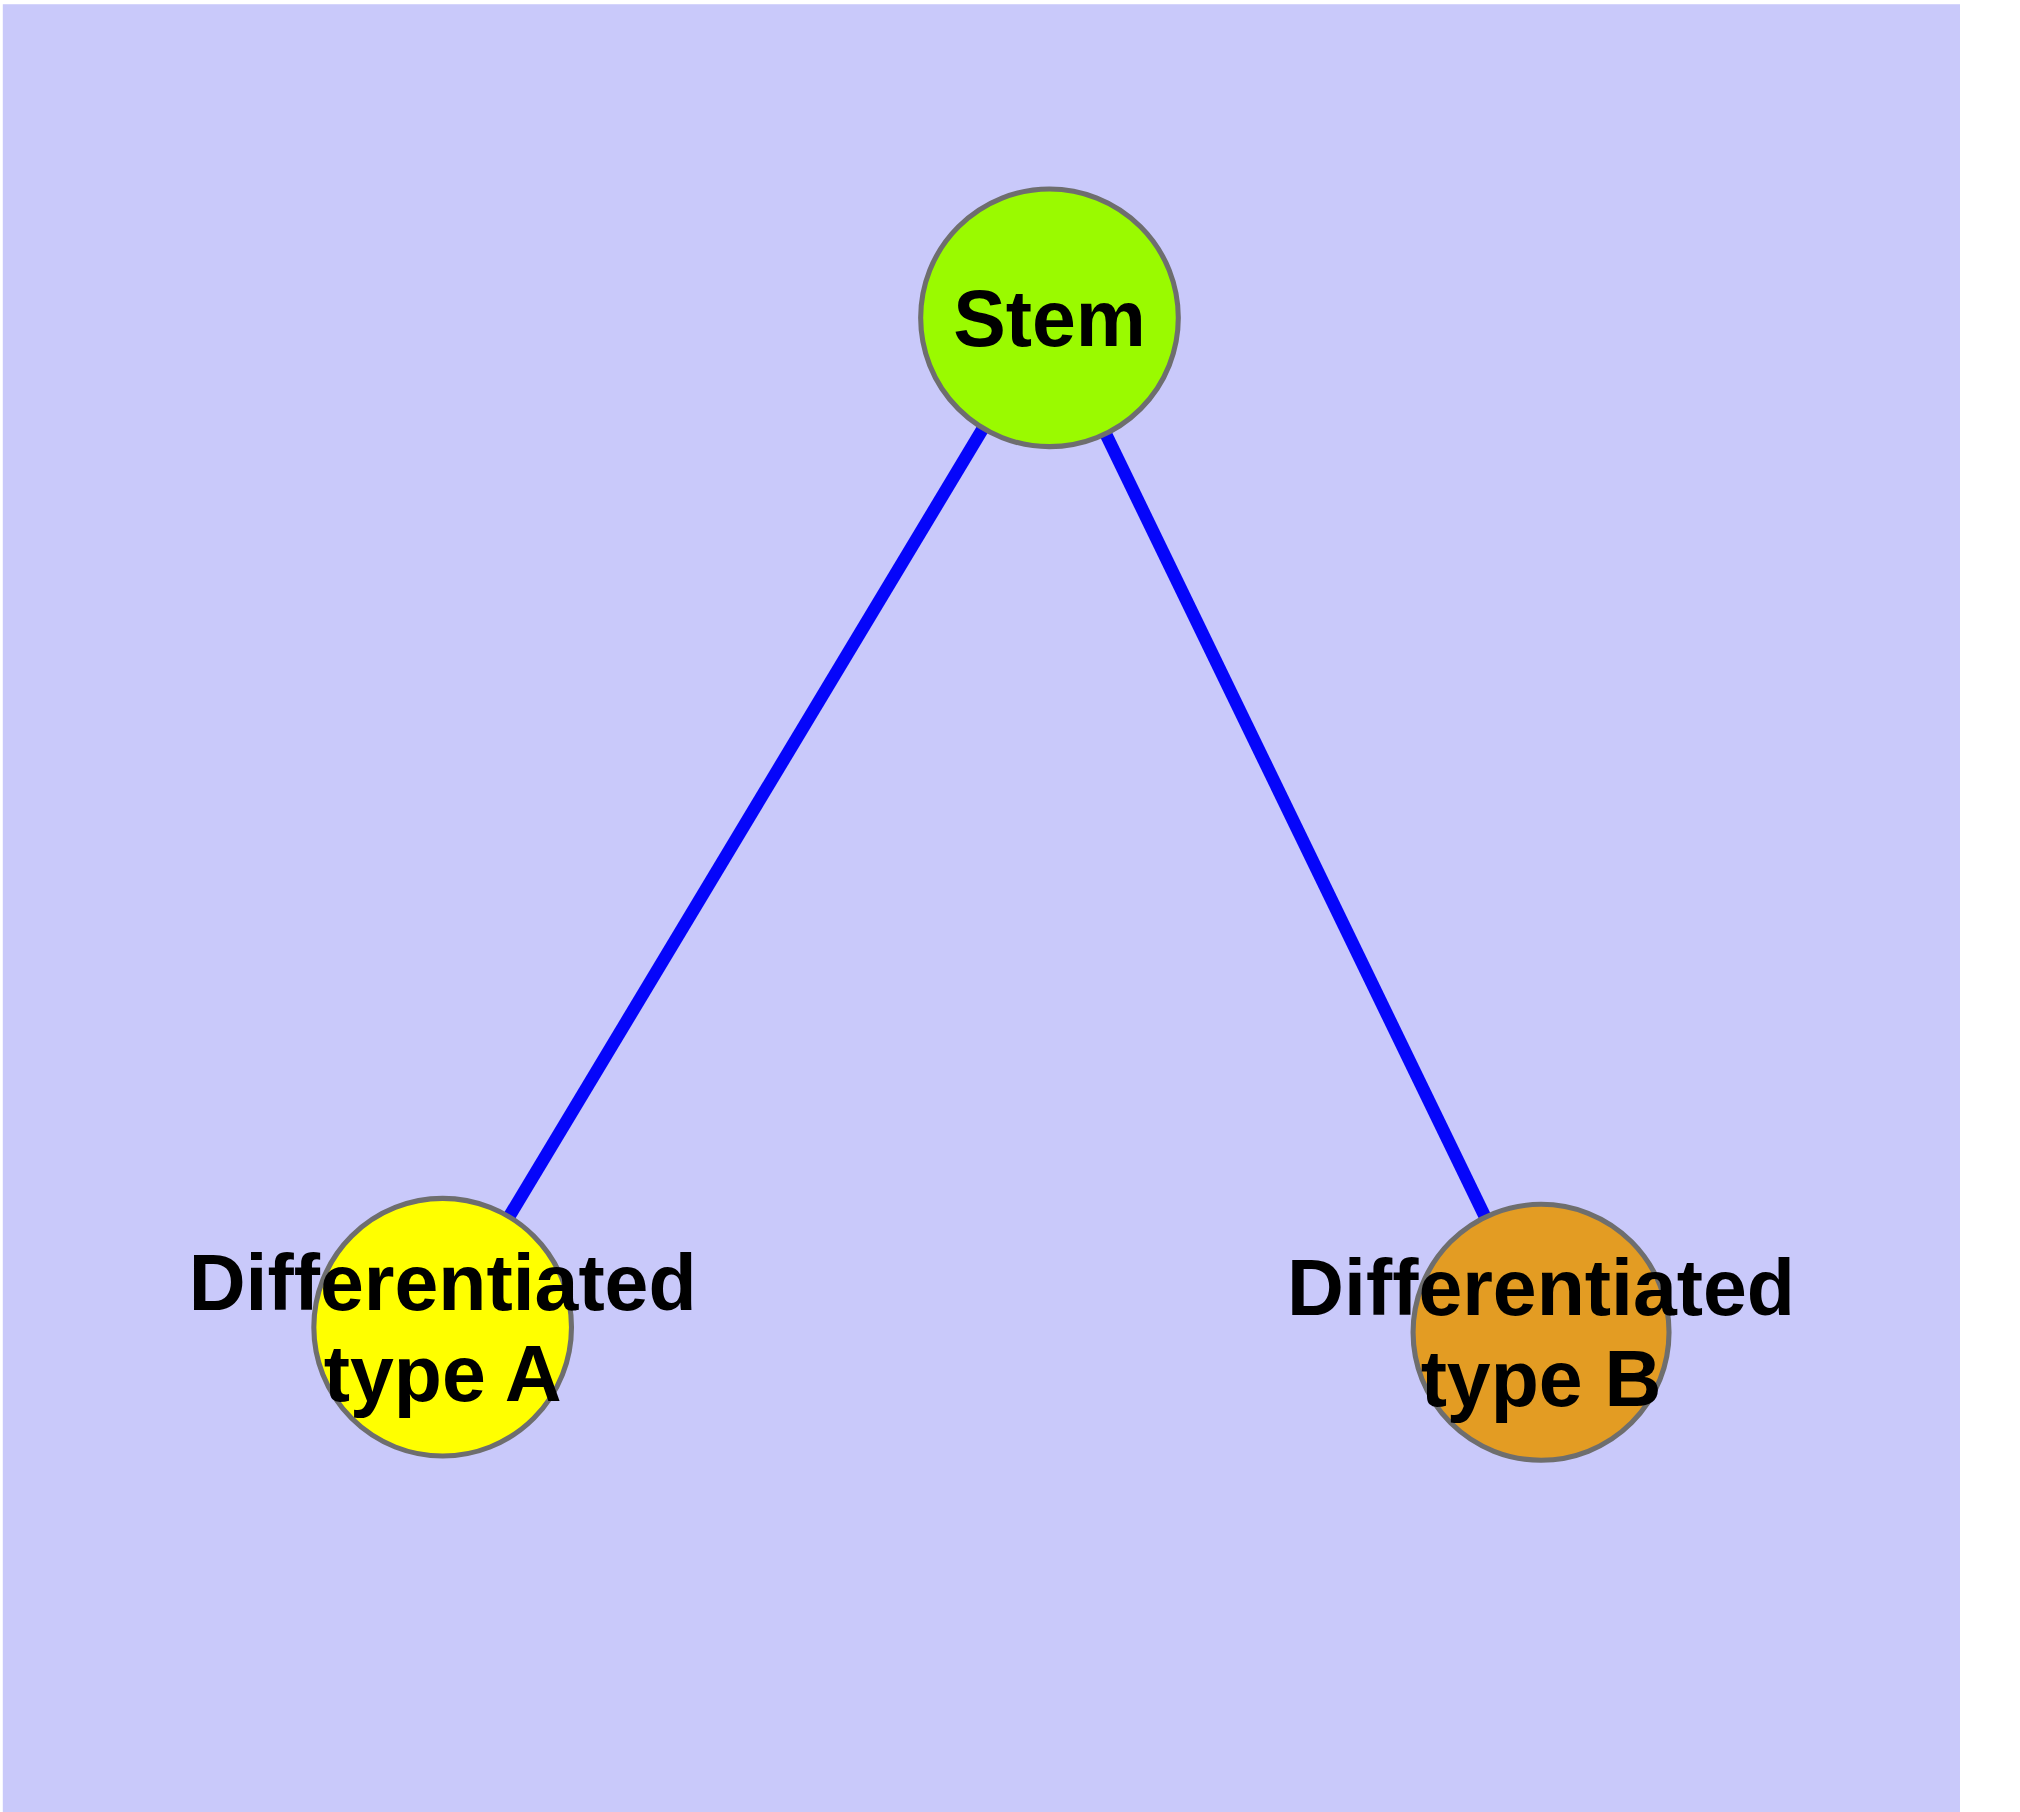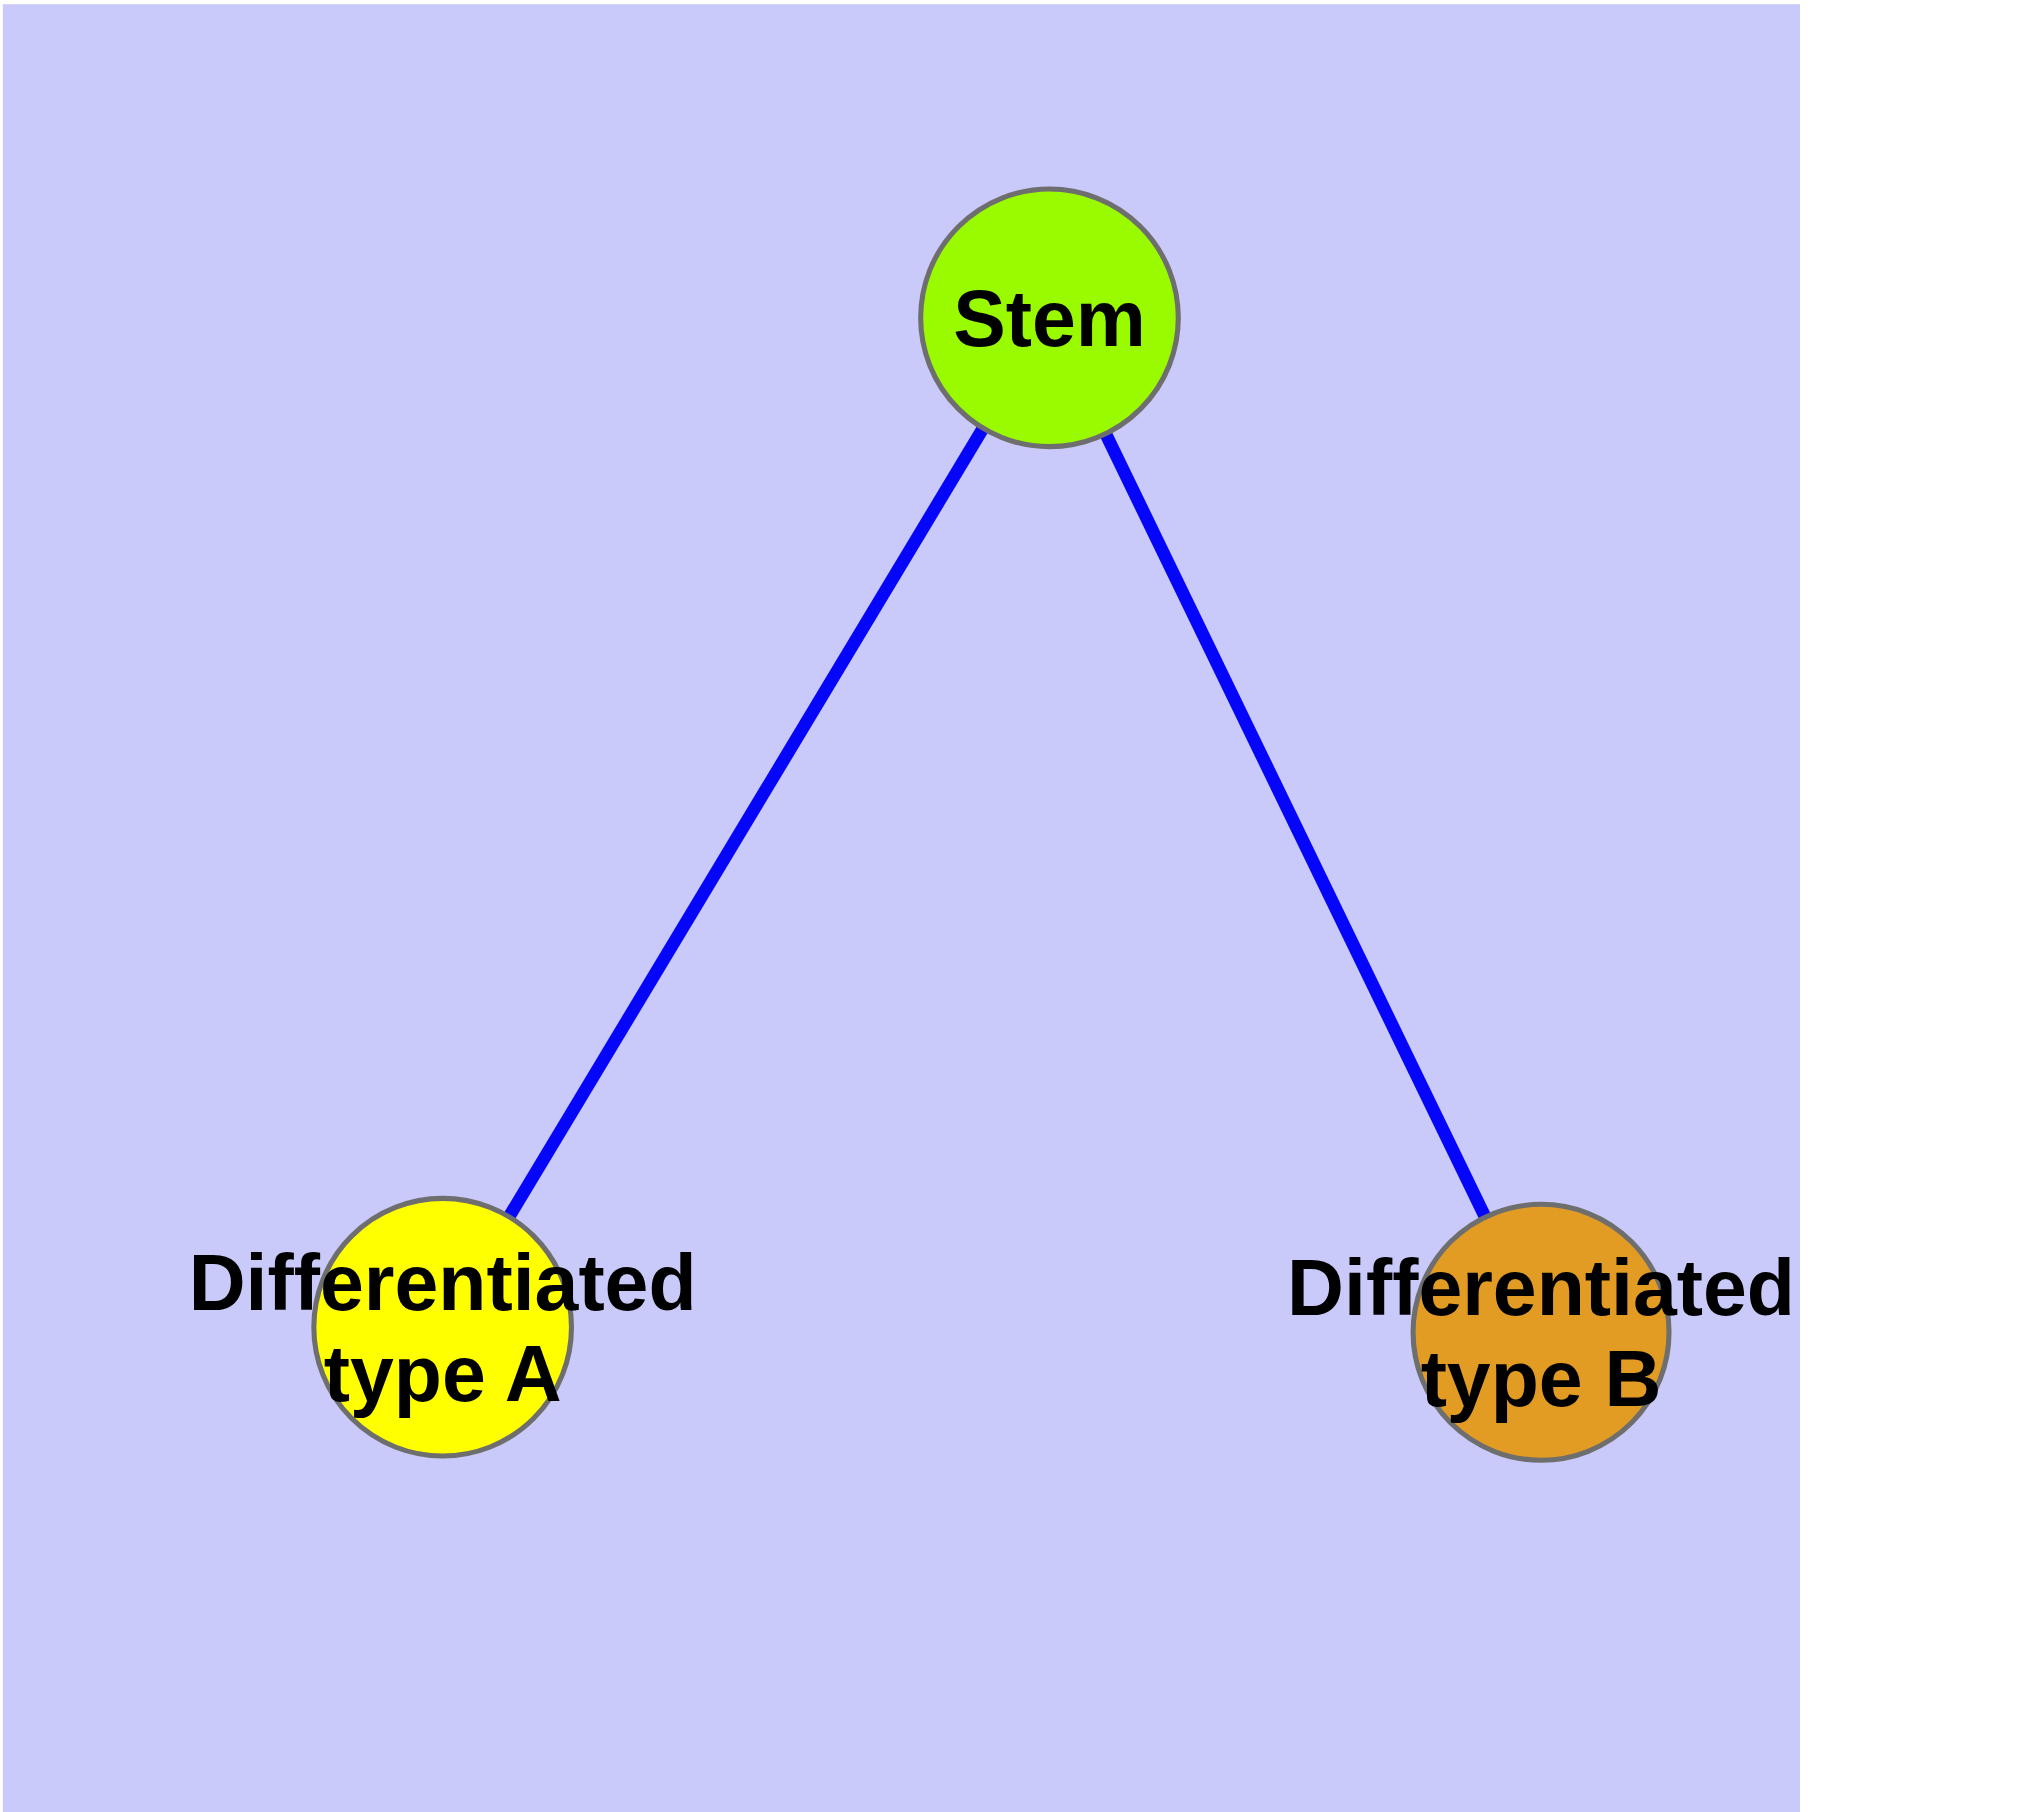--- a/index.html
+++ b/index.html
@@ -3,21 +3,21 @@
 <meta charset="utf-8">
 <style>
   html, body {
     margin: 0;
     padding: 0;
     background: #ffffff;
     font-family: "Liberation Sans", sans-serif;
   }
   .stage {
     position: relative;
-    width: 1800px;
+    width: 1960px;
     height: 1812px;
     background: #ffffff;
     overflow: hidden;
   }
   svg.graph {
     display: block;
     position: absolute;
     top: 0;
     left: 0;
   }

